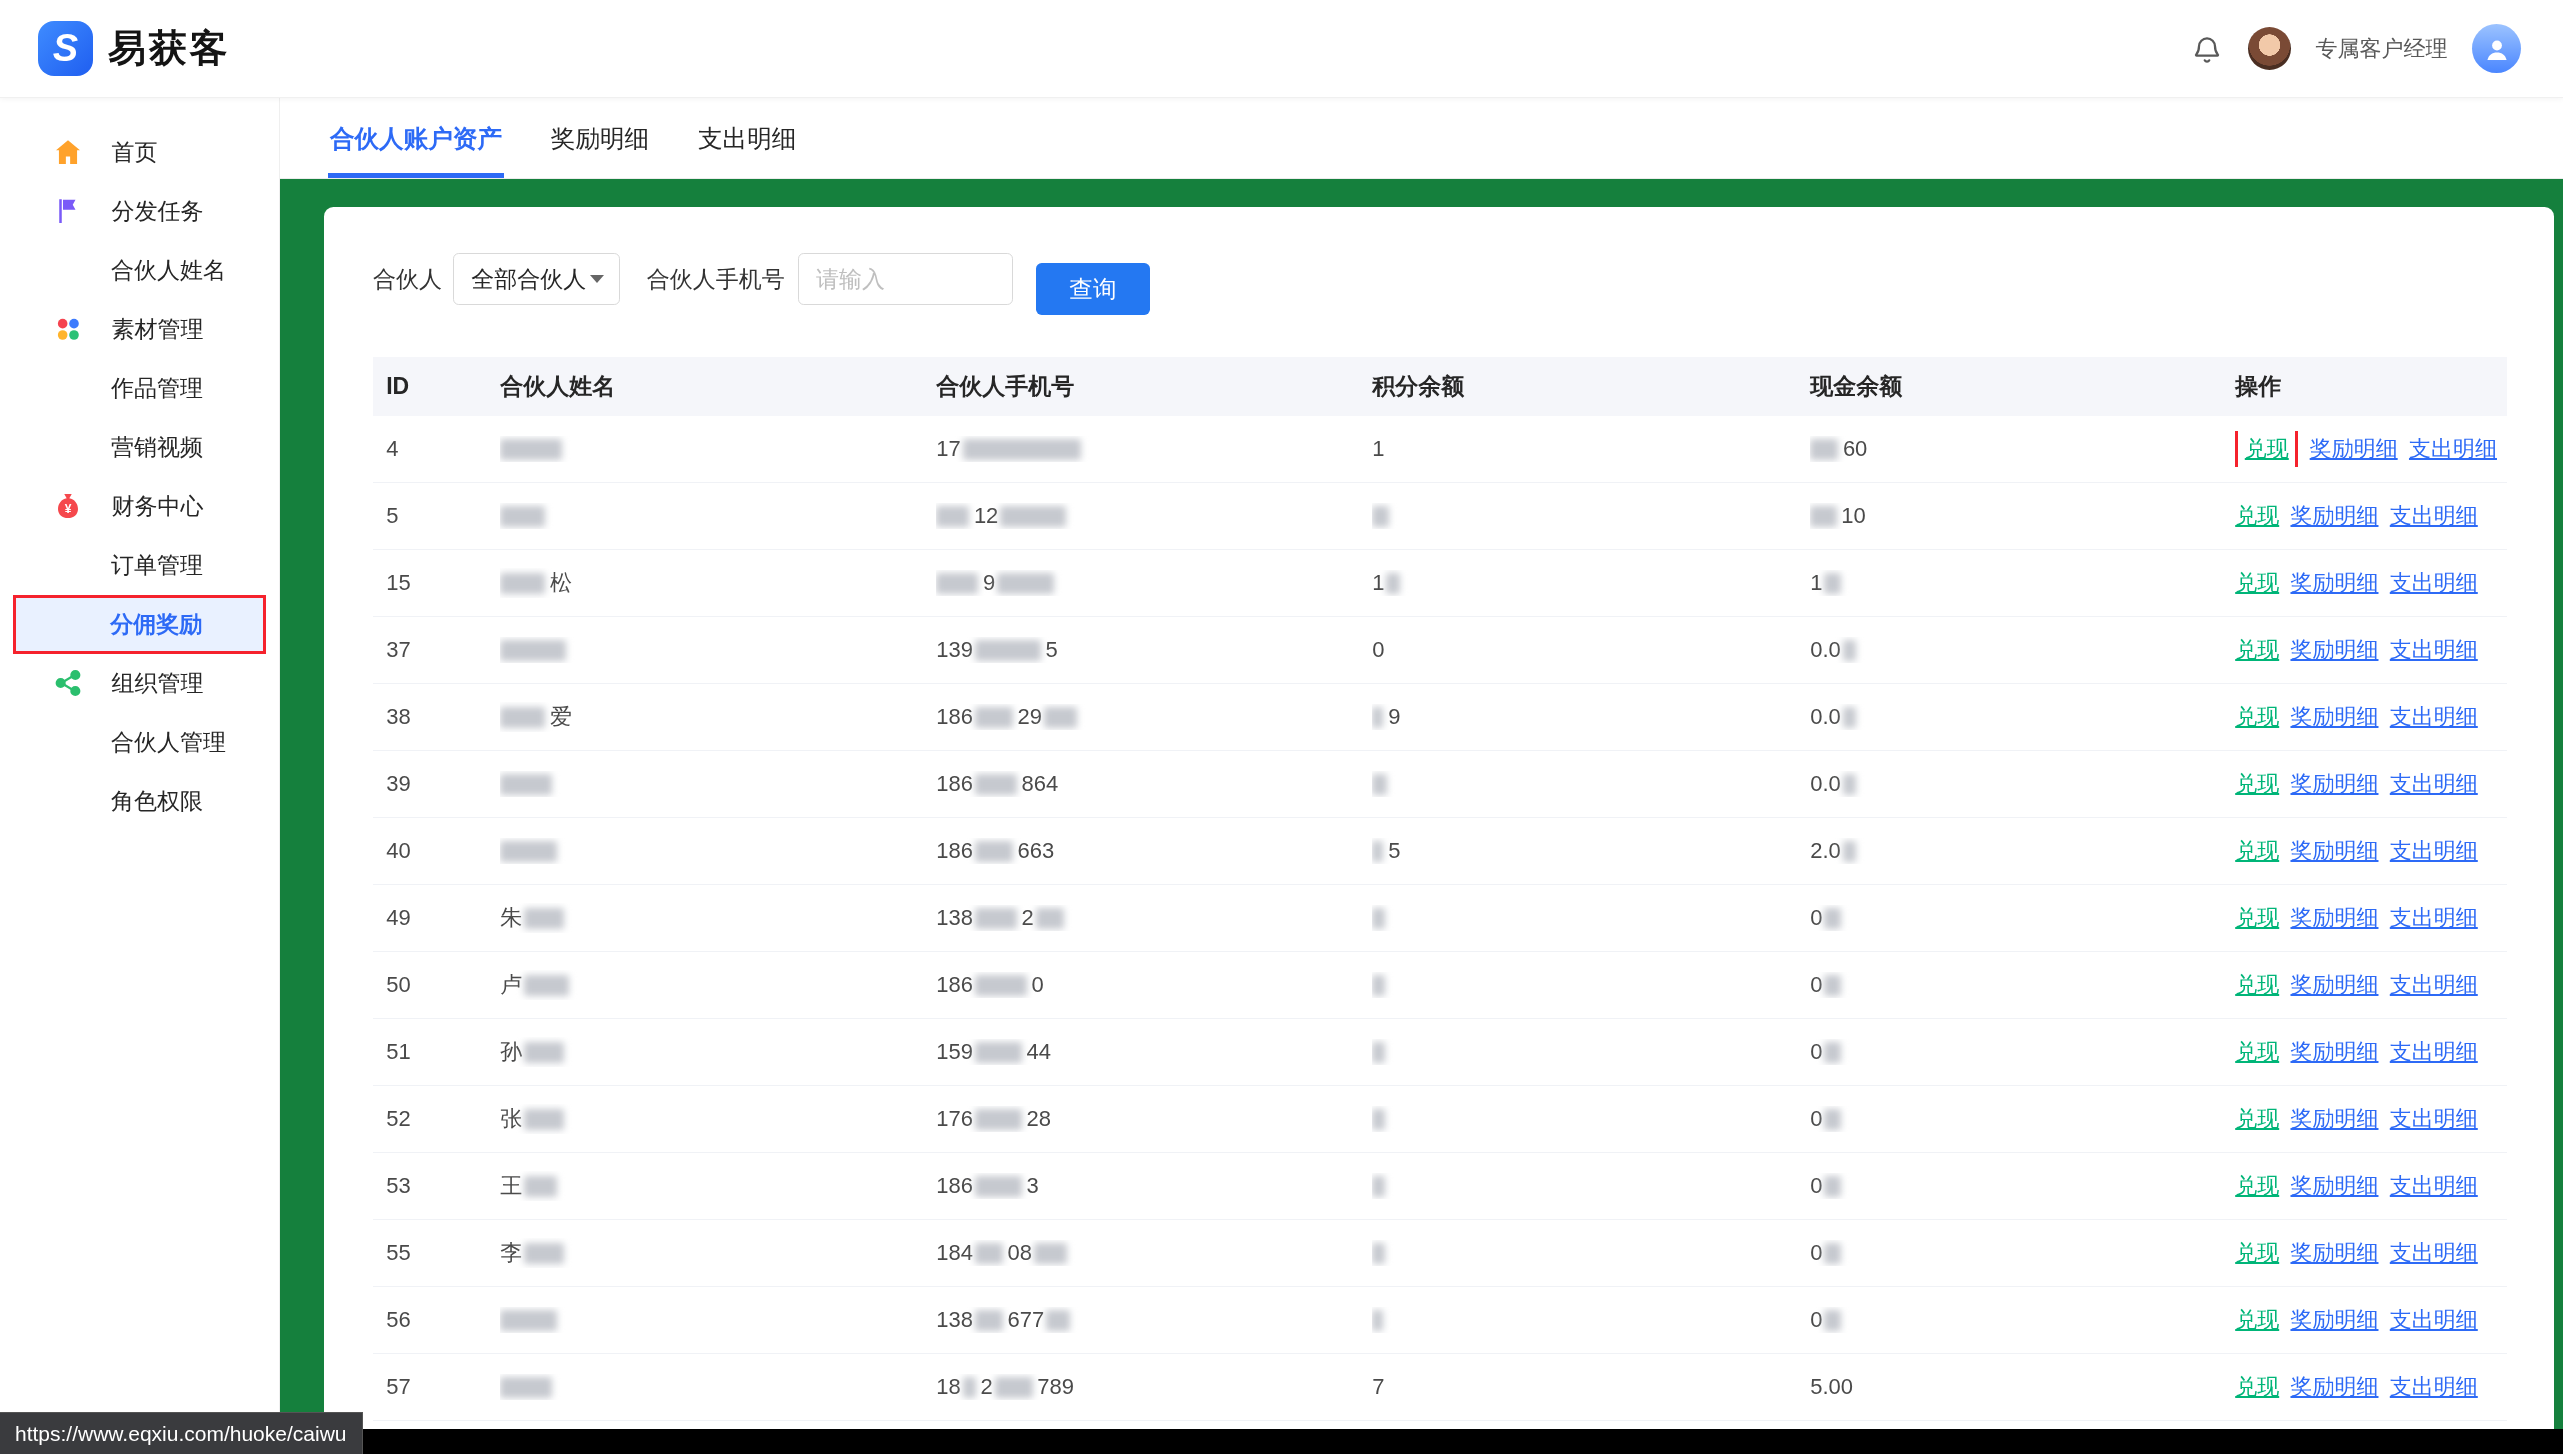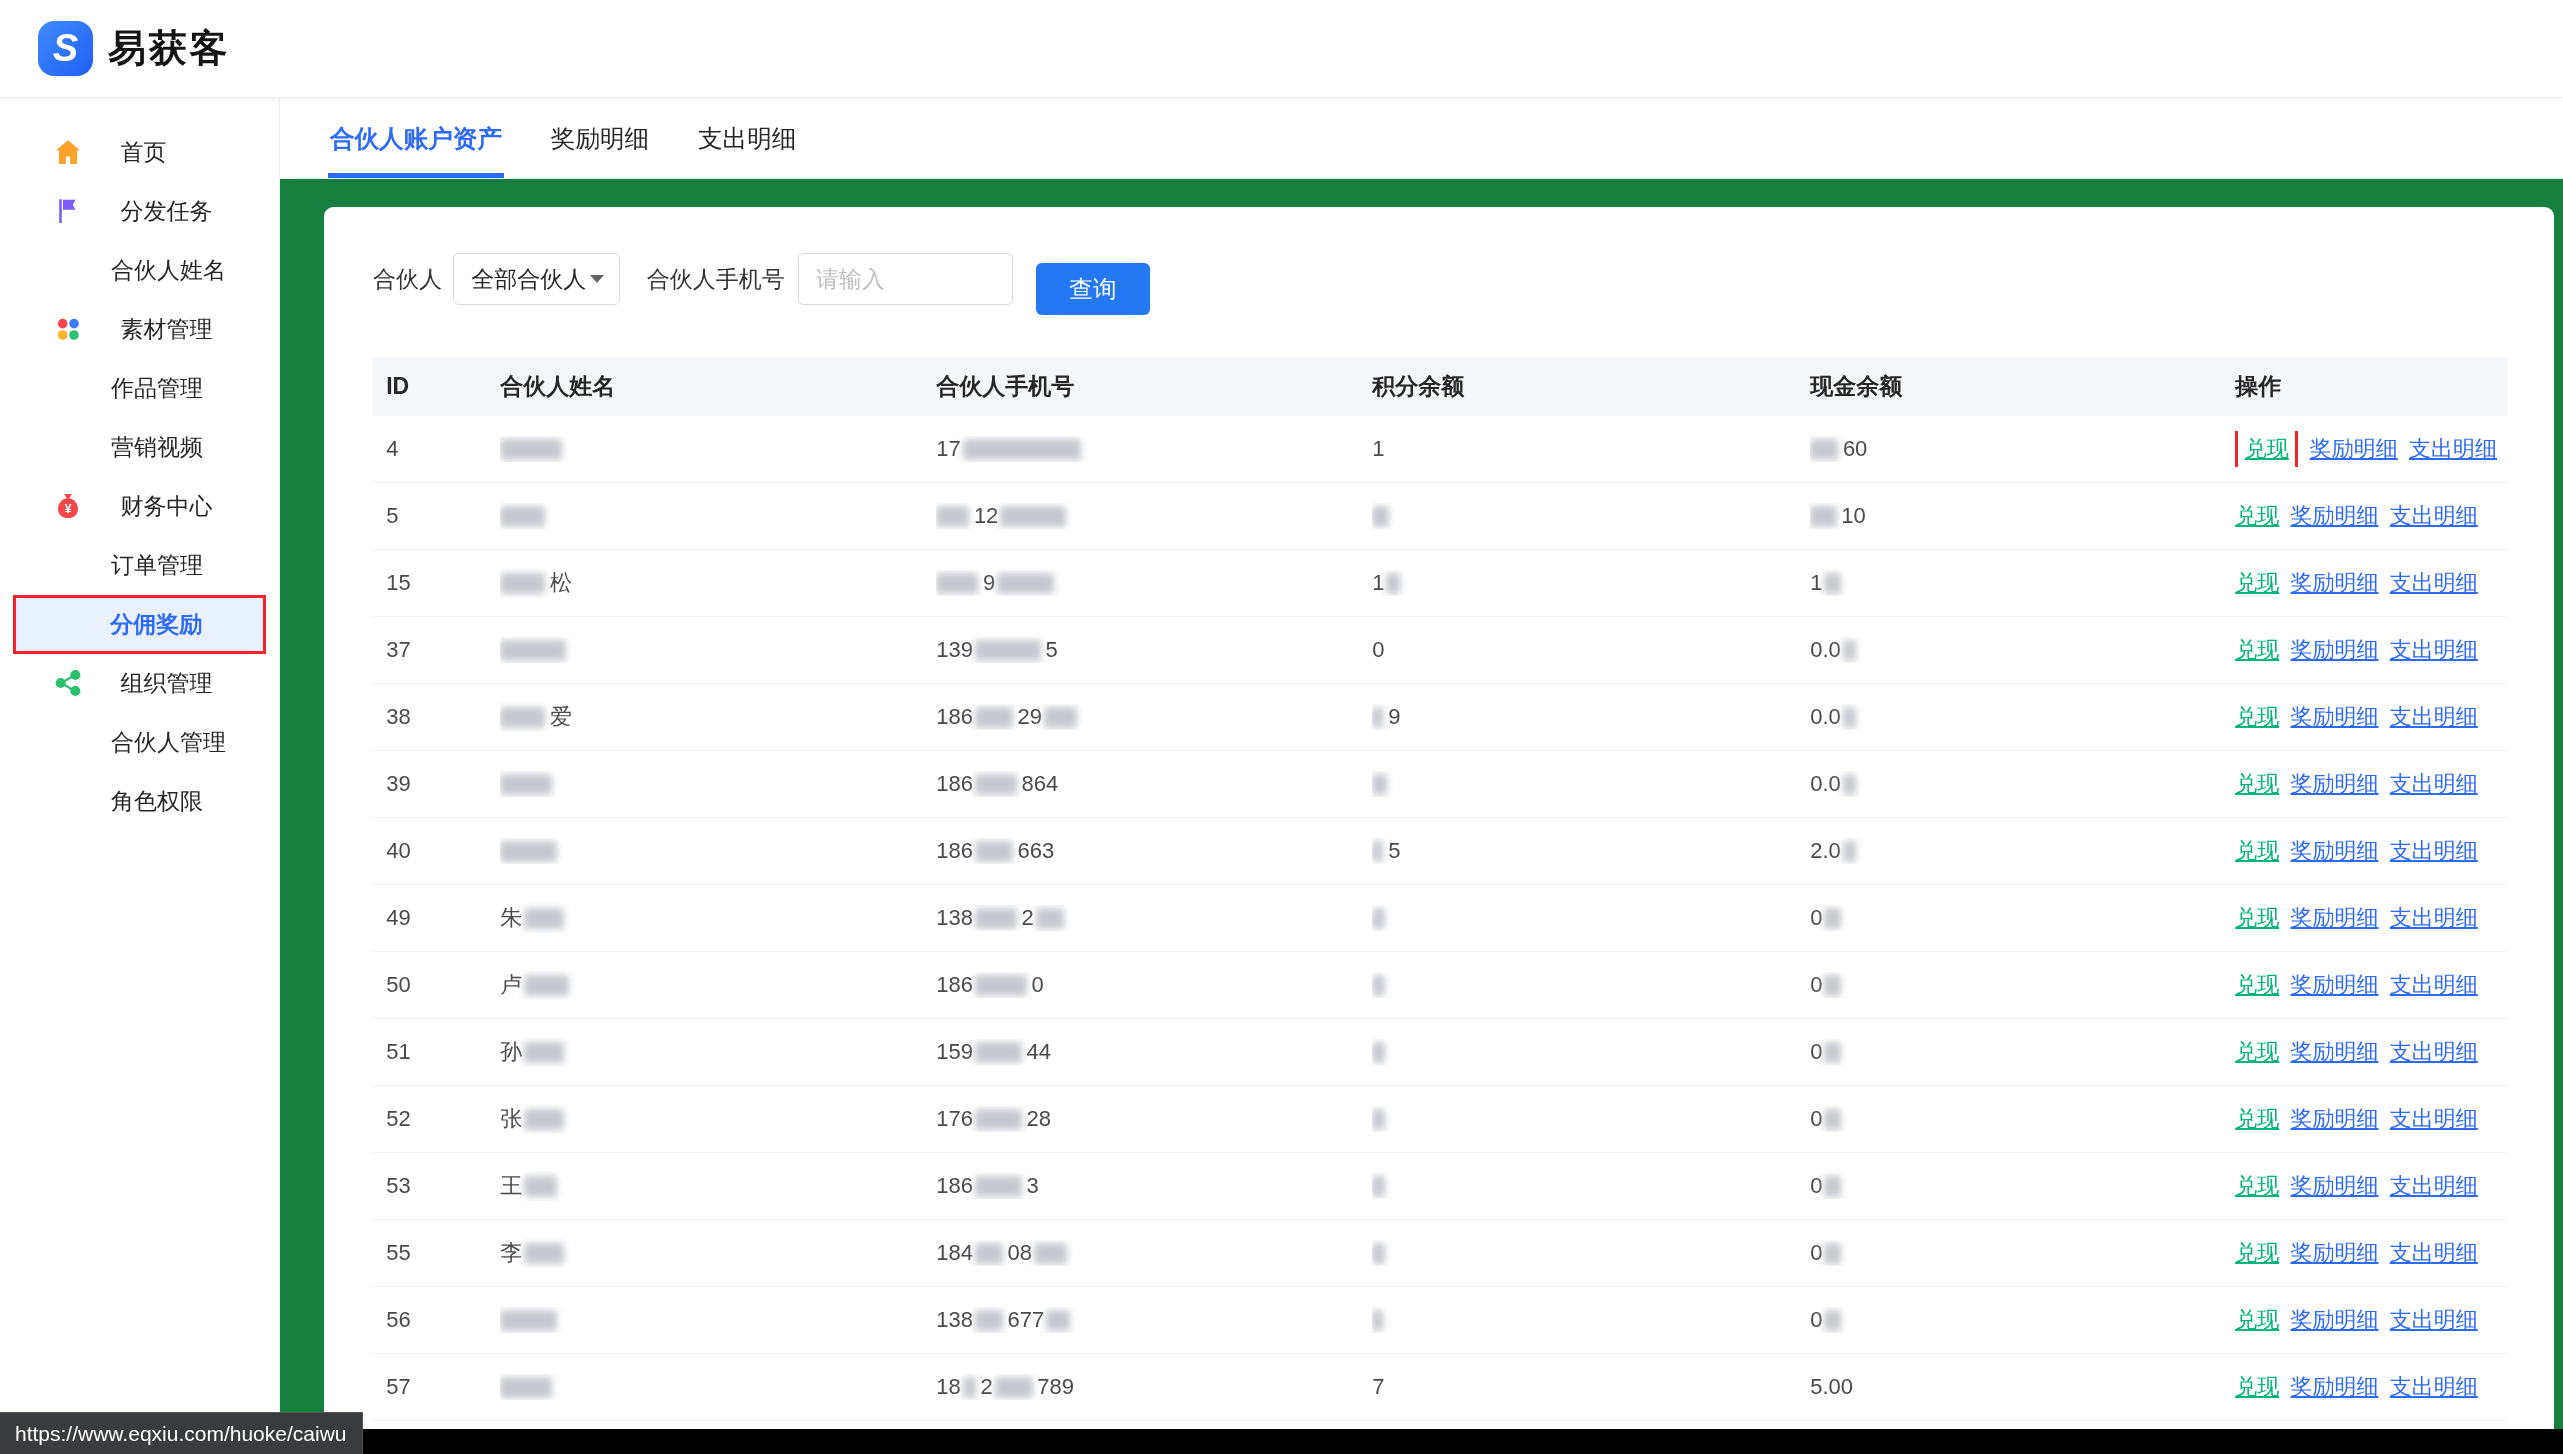--- a/index.html
+++ b/index.html
@@ -12,21 +12,21 @@
   .logo-mark{width:55px;height:55px;border-radius:16px;background:linear-gradient(135deg,#3f8cff,#1f5ef0);color:#fff;display:flex;align-items:center;justify-content:center;font-size:38px;font-weight:bold;font-style:italic;}
   .logo-text{font-size:38px;font-weight:800;color:#141414;letter-spacing:2.8px;}
   .header-right{display:flex;align-items:center;gap:24.6px;}
   .bell{display:flex;cursor:pointer;}
   .mgr{font-size:22px;color:#595959;}
   .avatar-photo{width:43px;height:43px;border-radius:50%;background:radial-gradient(circle at 50% 42%,#f2c9a9 0 32%,#7a4a35 33% 62%,#4a2e22 63%);cursor:pointer;}
   .avatar-cs{width:49px;height:49px;border-radius:50%;background:linear-gradient(180deg,#9cc3ff,#4a86ff);display:flex;align-items:center;justify-content:center;cursor:pointer;}
 
   
   .sidebar{position:absolute;top:98px;left:0;bottom:0;width:280px;background:#fff;border-right:0.9px solid #efefef;padding-top:24.6px;z-index:10;}
-  .side-item{height:59px;display:flex;align-items:center;font-size:23px;color:#262626;cursor:pointer;position:relative;gap:9px;}
+  .side-item{height:59px;display:flex;align-items:center;font-size:23px;color:#262626;cursor:pointer;position:relative;}
   .s-icon{width:34px;height:34px;margin-left:51px;display:flex;align-items:center;justify-content:center;flex:0 0 34px;}
   .s-label{margin-left:26.4px;white-space:nowrap;}
   .side-item.child .s-label{margin-left:111px;}
   .side-item.active{height:59px;margin:0 13.2px;border:3.8px solid #f5222d;background:#e9f1ff;}
   .side-item.active .s-label{margin-left:94px;color:#2d6af6;font-weight:bold;}
 
   
   .tabbar{position:absolute;top:98px;left:280px;right:0;height:81px;background:#fff;display:flex;padding-left:48px;gap:45px;z-index:5;border-bottom:0.9px solid #ececec;}
   .tab{display:flex;align-items:center;font-size:24.6px;color:#262626;position:relative;cursor:pointer;padding:0 1.9px;white-space:nowrap;}
   .tab.active{color:#2d6af6;font-weight:bold;}
@@ -61,20 +61,36 @@
   .bottom-black{position:absolute;left:0;right:0;bottom:0;height:24.6px;background:#000;z-index:30;}
   .status-chip{position:absolute;left:0;bottom:0;height:42px;background:#3a3b3e;color:#fff;font-size:21px;display:flex;align-items:center;padding:0 15px;z-index:40;border-top:0.9px solid #555;border-right:0.9px solid #555;white-space:nowrap;}
 </style>
 </head>
 <body>
 
 <div class="header">
   <div class="logo-wrap">
     <div class="logo-mark">S</div>
     <div class="logo-text">易获客</div>
+  </div>
+  <div class="header-right">
+    <span class="bell">
+      <svg width="32" height="32" viewBox="0 0 24 24" fill="none" stroke="#595959" stroke-width="1.7" stroke-linecap="round" stroke-linejoin="round">
+          <path d="M18 10a6 6 0 0 0-12 0c0 4.2-1.6 5.6-2.2 6.3-.2.2 0 .7.4.7h15.6c.4 0 .6-.5.4-.7-.6-.7-2.2-2.1-2.2-6.3z"></path>
+          <path d="M10.3 20.5a1.9 1.9 0 0 0 3.4 0"></path>
+        </svg>
+    </span>
+    <span class="avatar-photo"></span>
+    <span class="mgr">专属客户经理</span>
+    <span class="avatar-cs">
+      <svg width="28" height="28" viewBox="0 0 24 24">
+          <circle cx="12" cy="9" r="4.2" fill="#fff"></circle>
+          <path d="M3.8 21.5c.9-4.4 4.1-6.6 8.2-6.6s7.3 2.2 8.2 6.6z" fill="#fff"></path>
+        </svg>
+    </span>
   </div>
 </div>
 
 <aside class="sidebar">
   <nav>
       <div class="side-item">
         <span class="s-icon">
           <svg width="32" height="32" viewBox="0 0 24 24">
             <path fill="#FFA22B" d="M12 3.2 21 10.6h-2.2V21h-5.2v-5.6h-3.2V21H5.2V10.6H3z"></path>
           </svg>

